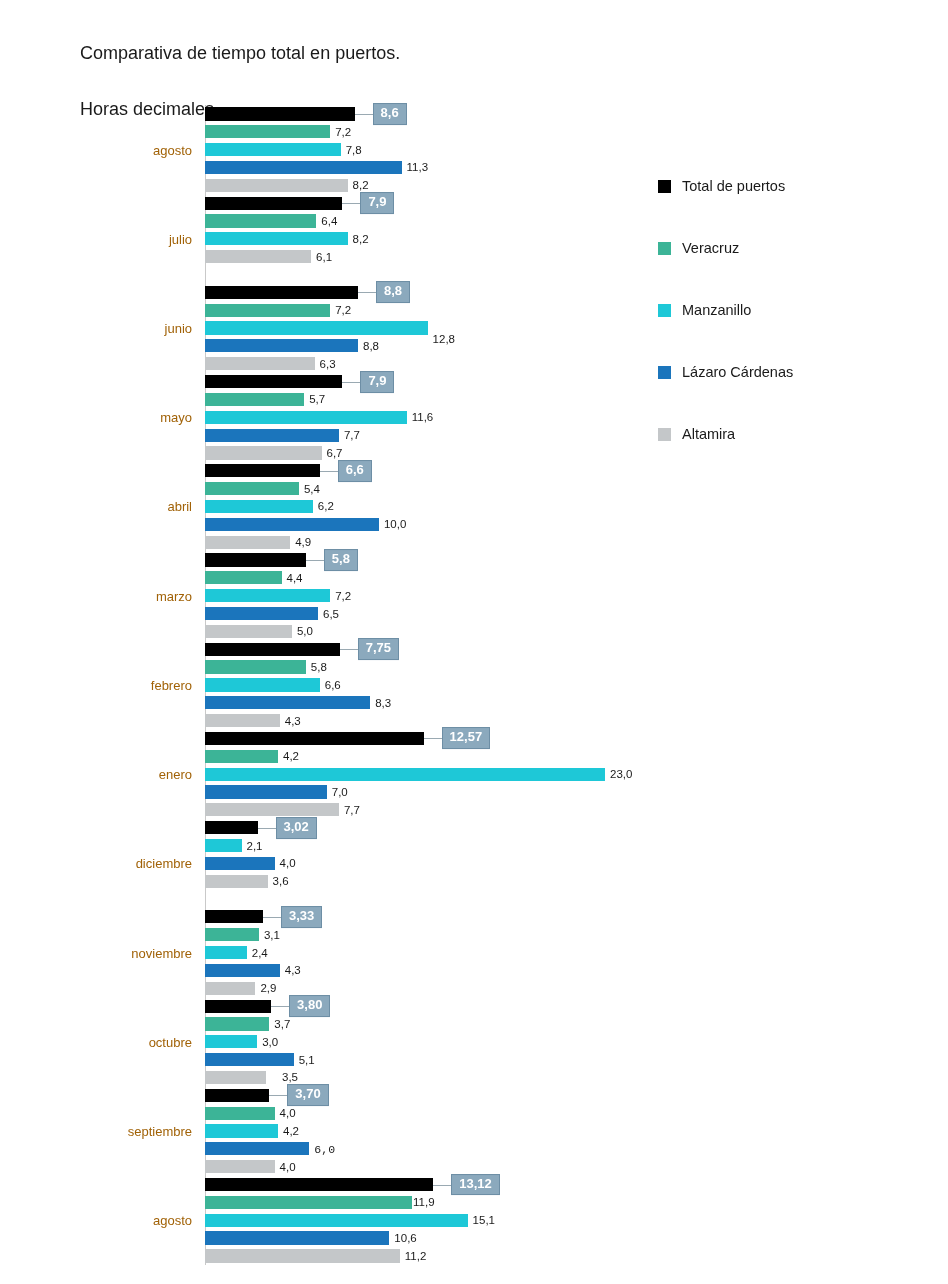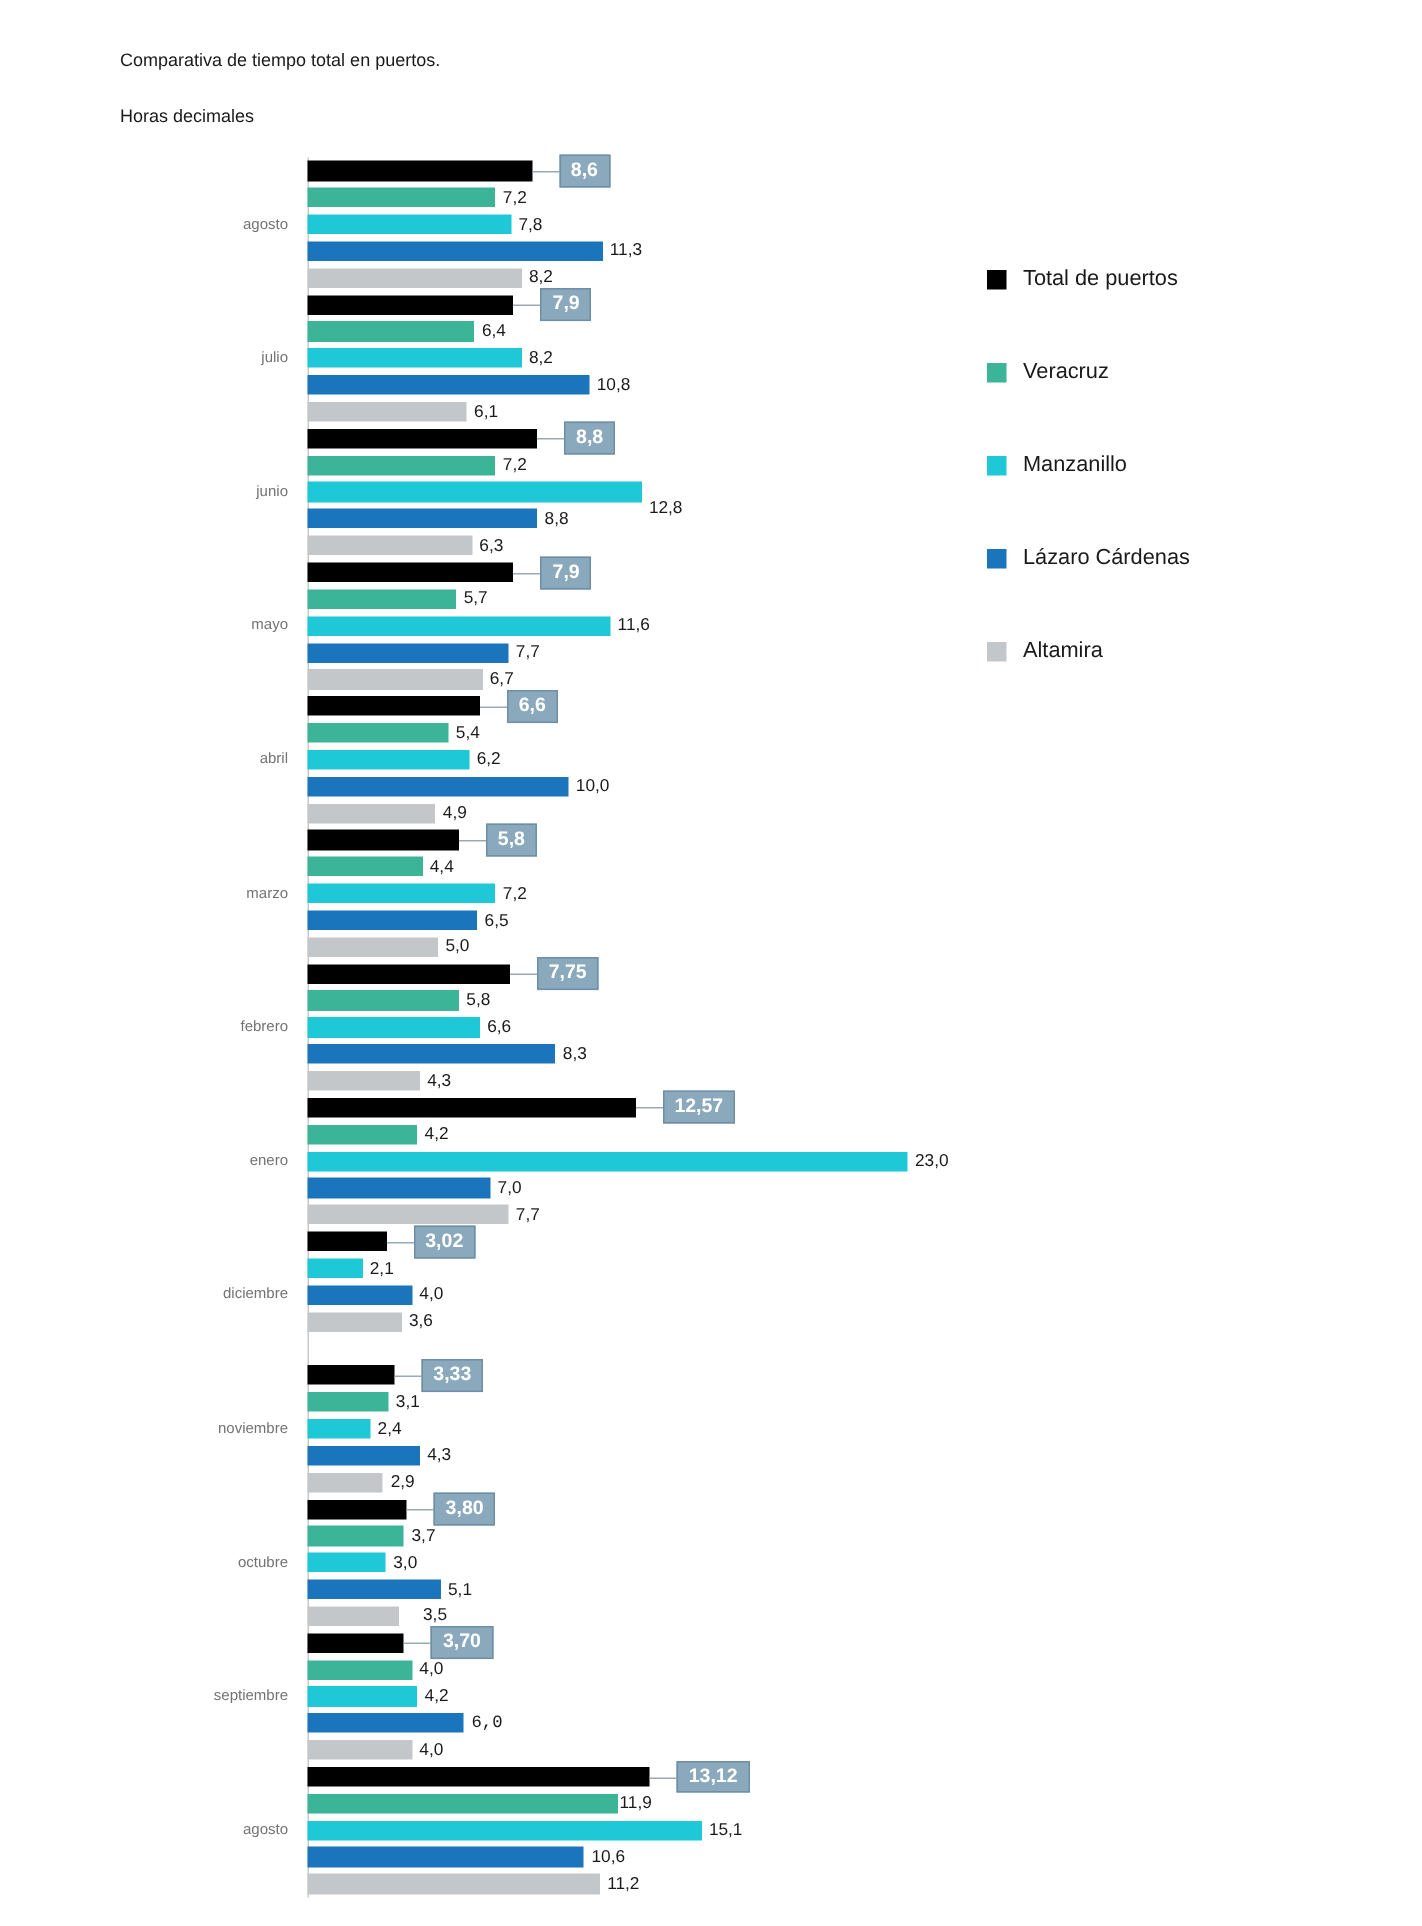--- a/index.html
+++ b/index.html
@@ -13,21 +13,21 @@
     font-family: "Liberation Sans", sans-serif;
     color: #1a1a1a;
     position: relative;
     overflow: hidden;
   }
 
   #title-block {
     position: absolute;
     left: 80px;
     top: 12px;
-    font-size: 12px;
+    font-size: 18px;
     line-height: 1.55;
     color: #1a1a1a;
     white-space: pre-line;
   }
   #title-block div { white-space: nowrap; }
 
   
   #chart {
     position: absolute;
     left: 80px;
@@ -40,22 +40,22 @@
     position: relative;
     width: 100%;
     box-sizing: border-box;
   }
 
   .group-label {
     position: absolute;
     left: 0;
     width: 112px;
     text-align: right;
-    font-size: 10px;
-    color: #737373;
+    font-size: 13px;
+    color: #a16207;
     top: 50%;
     transform: translateY(-50%);
     white-space: nowrap;
   }
 
   .bars {
     position: absolute;
     left: 125px;
     right: 0;
     top: 0;
@@ -187,24 +187,20 @@
         </div>
         <div class="bar-row" style="height: 17.8462px;">
           <div class="bar" style="width: 111.304px; height: 13.2062px; top: 2.32px; bottom: auto; background: rgb(60, 180, 151);"></div>
           <div class="bar-value" style="left: 116.304px;">6,4</div>
         </div>
         <div class="bar-row" style="height: 17.8462px;">
           <div class="bar" style="width: 142.609px; height: 13.2062px; top: 2.32px; bottom: auto; background: rgb(30, 200, 215);"></div>
           <div class="bar-value" style="left: 147.609px;">8,2</div>
         </div>
         <div class="bar-row" style="height: 17.8462px;">
-          <div class="bar" style="width: 187.826px; height: 13.2062px; top: 2.32px; bottom: auto; background: rgb(27, 117, 188);"></div>
-          <div class="bar-value" style="left: 192.826px;">10,8</div>
-        </div>
-        <div class="bar-row" style="height: 17.8462px;">
           <div class="bar" style="width: 106.087px; height: 13.2062px; top: 2.32px; bottom: auto; background: rgb(196, 199, 201);"></div>
           <div class="bar-value" style="left: 111.087px;">6,1</div>
         </div>
       </div>
     </div>
     <div class="group" style="height: 89.2308px;">
       <div class="group-label">junio</div>
       <div class="bars">
         <div class="bar-row" style="height: 17.8462px;">
           <div class="bar" style="width: 153.043px; height: 13.2062px; top: 2.32px; bottom: auto; background: rgb(0, 0, 0);"></div>

